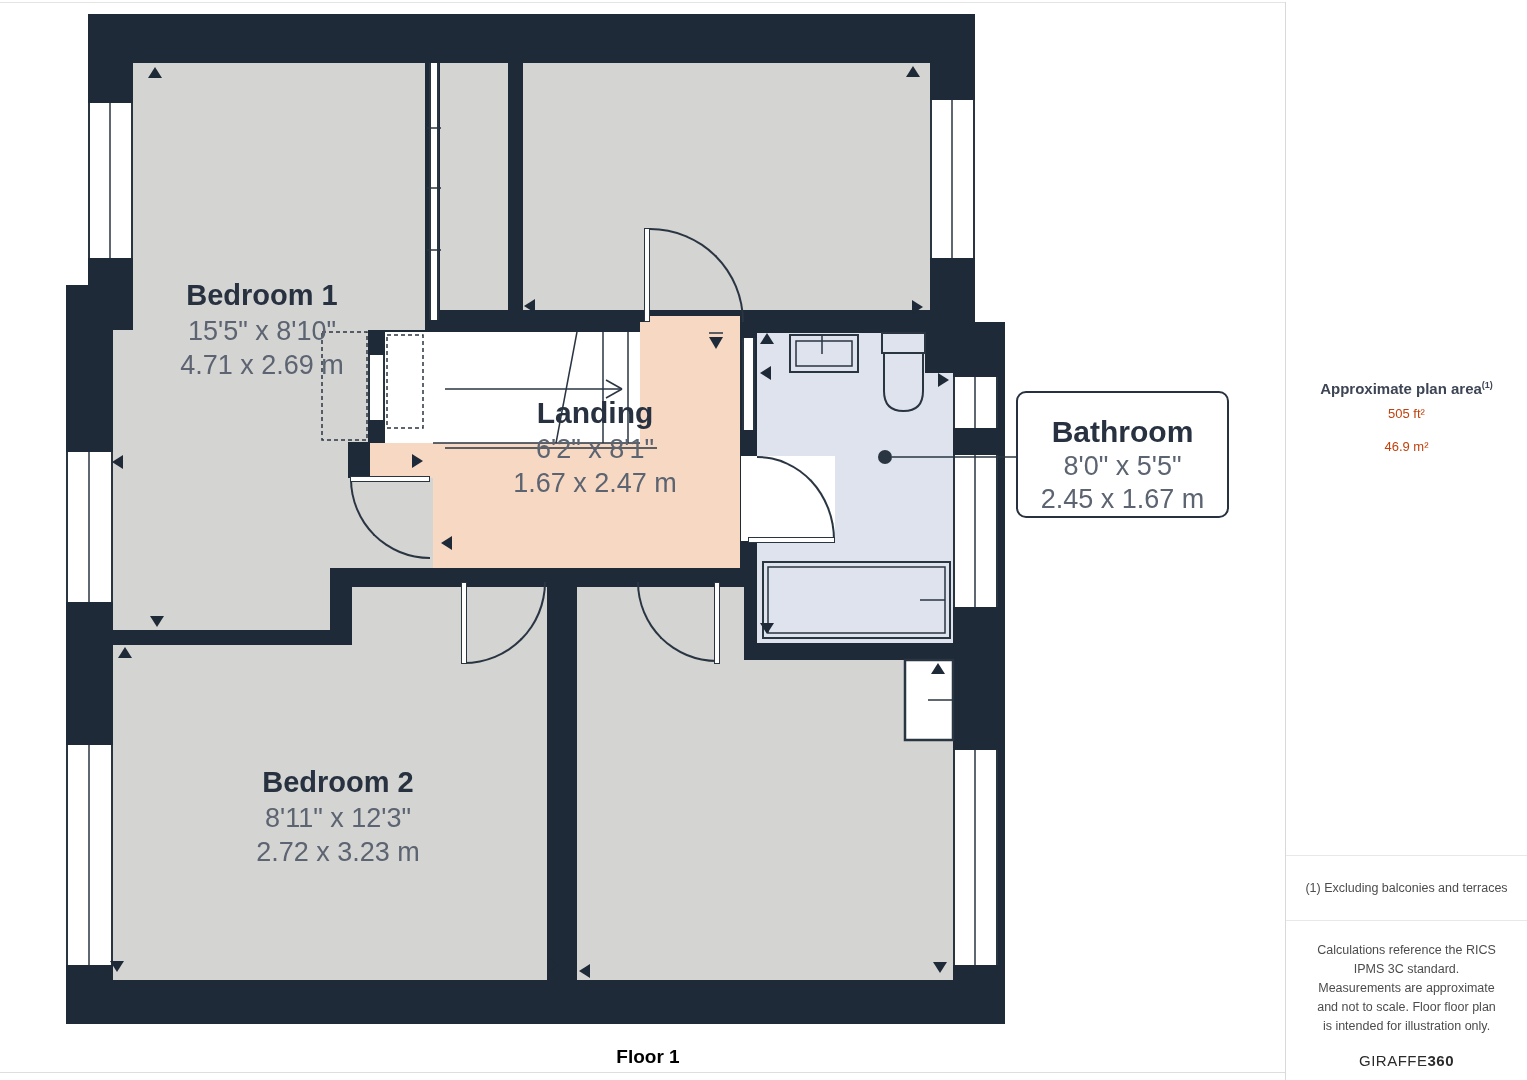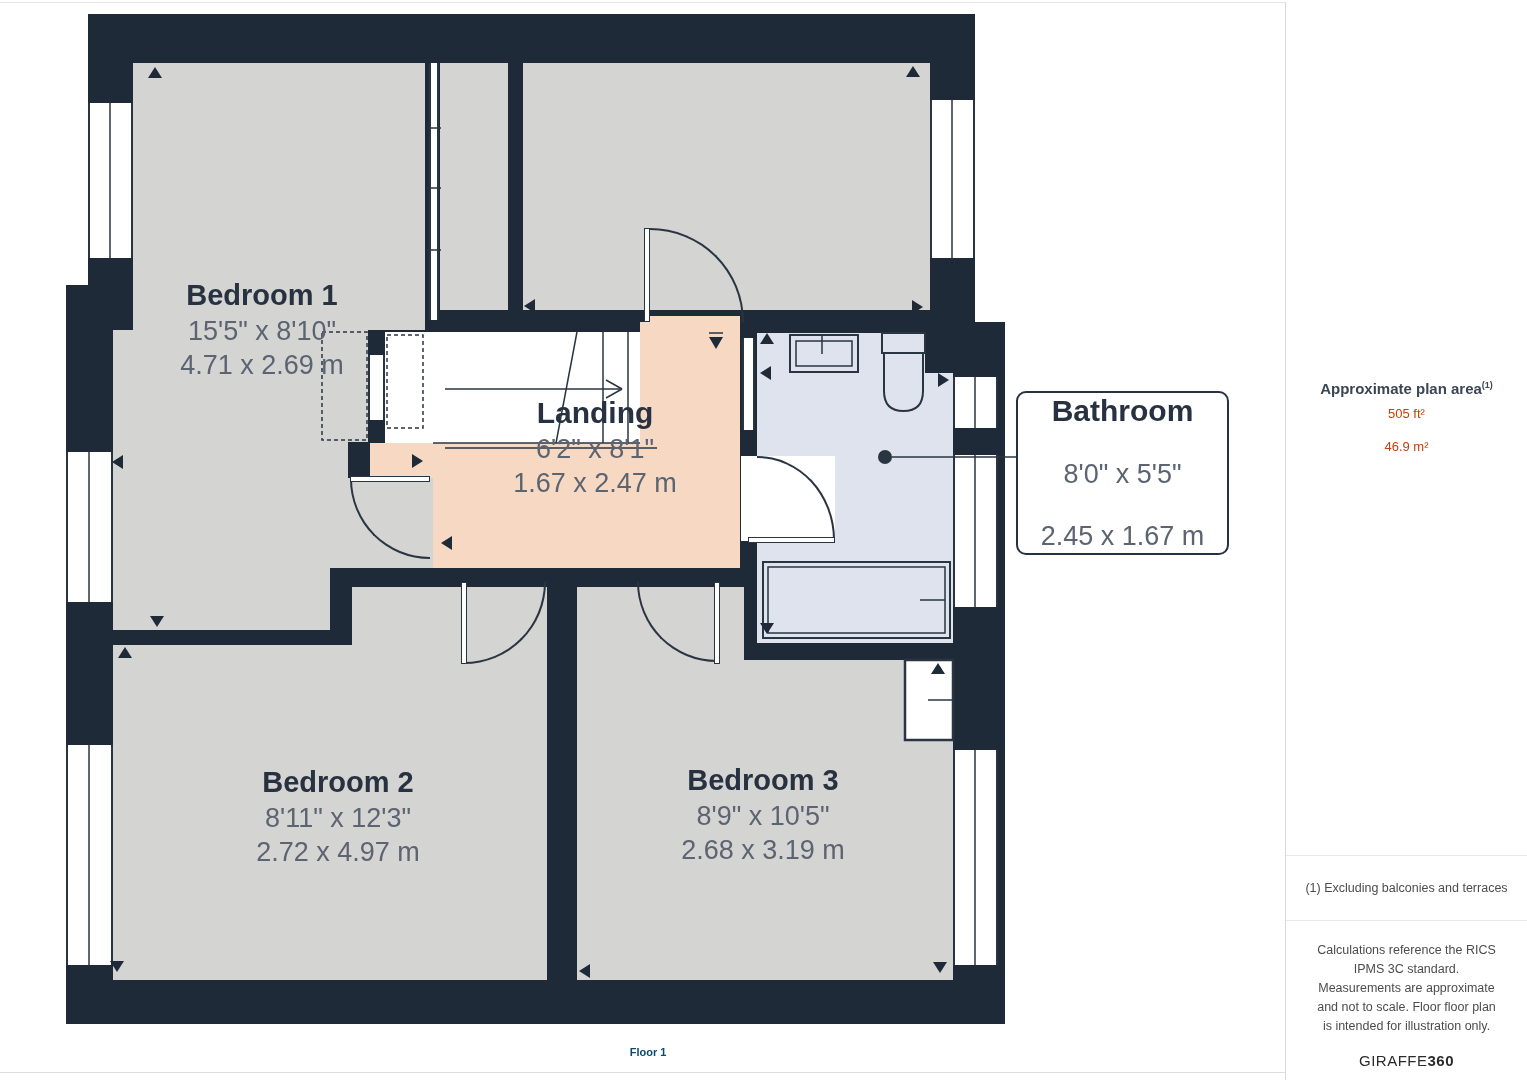--- a/index.html
+++ b/index.html
@@ -11,27 +11,27 @@
   .peach{background:#f7d9c3;}
   .blue{background:#dfe3ee;}
   .whitebg{background:#ffffff;}
   .win{background:#ffffff;border-left:2px solid #2a3542;border-right:2px solid #2a3542;box-sizing:border-box;}
   .arc{position:absolute;box-sizing:border-box;border:0 solid #2a3542;background:transparent;}
   .leaf{position:absolute;background:#fff;border:1.5px solid #2a3542;box-sizing:border-box;}
   svg.overlay{position:absolute;left:0;top:0;width:1527px;height:1080px;pointer-events:none;}
   .roomlabel{position:absolute;transform:translateX(-50%);text-align:center;white-space:nowrap;}
   .roomlabel .nm{font-size:29px;font-weight:700;color:#273140;line-height:38px;}
   .roomlabel .dim{font-size:27px;color:#5c6471;line-height:34px;font-weight:400;}
-  .callout{position:absolute;left:1016px;top:391px;width:213px;height:164px;background:#fff;
+  .callout{position:absolute;left:1016px;top:391px;width:213px;height:127px;background:#fff;
            border:2px solid #273140;border-radius:10px;display:flex;flex-direction:column;
-           justify-content:space-between;align-items:center;text-align:center;box-sizing:border-box;}
+           justify-content:flex-end;align-items:center;text-align:center;box-sizing:border-box;}
   .callout .nm{font-size:30px;font-weight:700;color:#273140;line-height:36px;}
   .callout .dim{font-size:27px;color:#5c6471;line-height:33px;}
   .floorlabel{position:absolute;left:648px;top:1046px;transform:translateX(-50%);
-              font-size:11px;font-weight:700;color:#0c4a6e;}
+              font-size:19px;font-weight:700;color:#000000;}
   .hline{position:absolute;background:#e4e4e4;height:1px;}
   .sidebar{position:absolute;left:1285px;top:2px;width:242px;height:1078px;border-left:1px solid #d9d9d9;
            box-sizing:border-box;background:#fff;}
   .areablock{position:absolute;left:0;top:378px;width:100%;text-align:center;}
   .areablock .t{font-size:15px;font-weight:700;color:#3d4554;}
   .areablock .t sup{font-size:9px;}
   .areablock .v{font-size:13px;color:#c2410c;line-height:21px;margin-top:6px;}
   .footnotebox{position:absolute;left:0;top:853px;width:100%;height:66px;border-top:1px solid #e8e8e8;
                border-bottom:1px solid #e8e8e8;display:flex;align-items:center;justify-content:center;
                box-sizing:border-box;}
@@ -171,26 +171,21 @@
     <div class="dim">4.71 x 2.69 m</div>
   </div>
   <div class="roomlabel" style="left:595px;top:394px;">
     <div class="nm" style="font-size:30px;">Landing</div>
     <div class="dim">6'2" x 8'1"</div>
     <div class="dim">1.67 x 2.47 m</div>
   </div>
   <div class="roomlabel" style="left:338px;top:763px;">
     <div class="nm">Bedroom 2</div>
     <div class="dim">8'11" x 12'3"</div>
-    <div class="dim">2.72 x 4.97 m</div>
-  </div>
-  <div class="roomlabel" style="left:763px;top:761px;">
-    <div class="nm">Bedroom 3</div>
-    <div class="dim">8'9" x 10'5"</div>
-    <div class="dim">2.68 x 3.19 m</div>
+    <div class="dim">2.72 x 3.23 m</div>
   </div>
 
   <div class="callout">
     <div class="nm">Bathroom</div>
     <div class="dim">8'0" x 5'5"</div>
     <div class="dim">2.45 x 1.67 m</div>
   </div>
 
   <div class="floorlabel">Floor 1</div>
 

